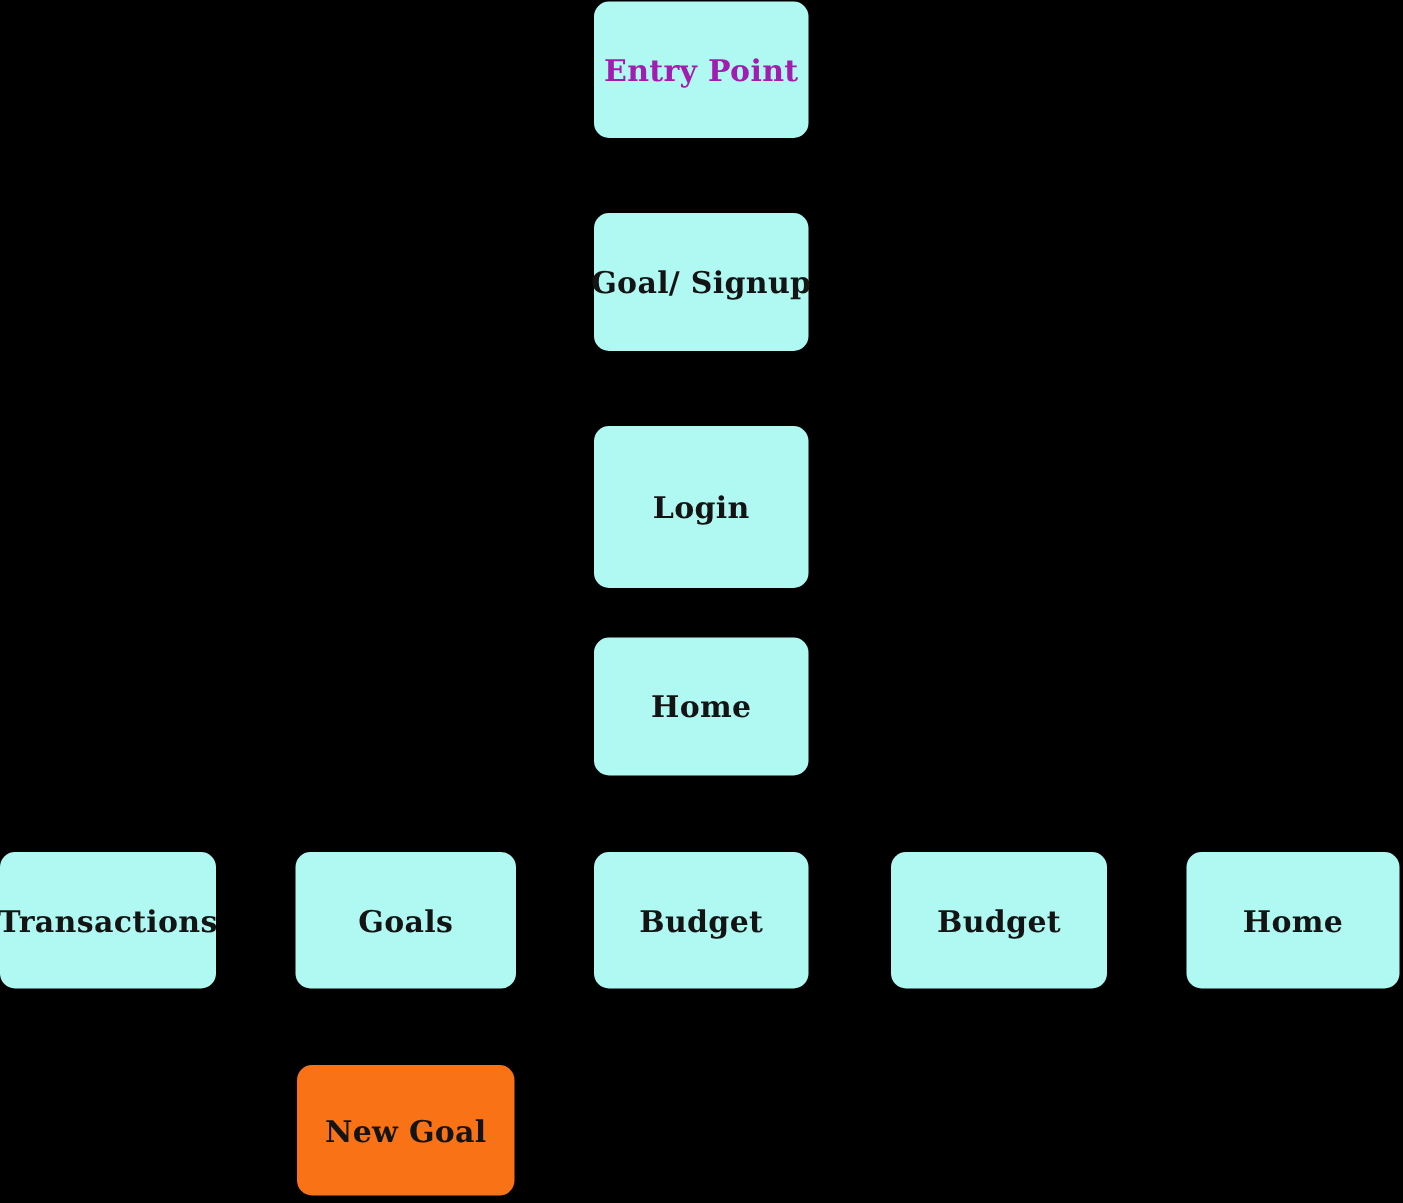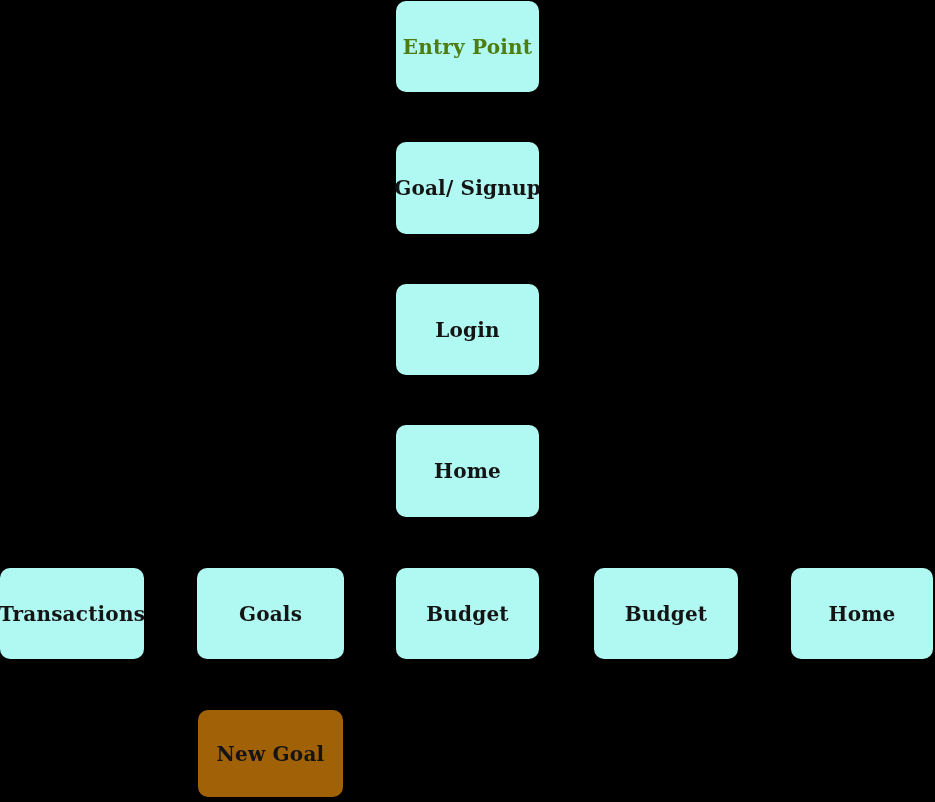--- a/index.html
+++ b/index.html
@@ -35,42 +35,42 @@
     line-height: 1.1;
     letter-spacing: 0.2px;
     white-space: nowrap;
   }
 </style>
 </head>
 <body>
 
 <div class="canvas" id="flowchart-canvas" style="background: rgb(0, 0, 0);">
     <div class="node" style="left: 396px; top: 1px; width: 143px; height: 91px; background: rgb(176, 249, 242); border-radius: 10px;">
-      <span class="node-label" style="color: #4d7c0f; text-align: center;">Entry Point</span>
+      <span class="node-label" style="color: #a21caf; text-align: center;">Entry Point</span>
     </div>
     <div class="node" style="left: 396px; top: 142px; width: 143px; height: 92px; background: rgb(176, 249, 242); border-radius: 10px;">
       <span class="node-label" style="color: rgb(20, 20, 20);">Goal/ Signup</span>
     </div>
-    <div class="node" style="left: 396px; top: 284px; width: 143px; height: 91px; background: rgb(176, 249, 242); border-radius: 10px;">
+    <div class="node" style="left: 396px; top: 284px; width: 143px; height: 108px; background: rgb(176, 249, 242); border-radius: 10px;">
       <span class="node-label" style="color: rgb(20, 20, 20);">Login</span>
     </div>
     <div class="node" style="left: 396px; top: 425px; width: 143px; height: 92px; background: rgb(176, 249, 242); border-radius: 10px;">
       <span class="node-label" style="color: rgb(20, 20, 20);">Home</span>
     </div>
     <div class="node" style="left: 0px; top: 568px; width: 144px; height: 91px; background: rgb(176, 249, 242); border-radius: 10px;">
       <span class="node-label" style="color: rgb(20, 20, 20);">Transactions</span>
     </div>
     <div class="node" style="left: 396px; top: 568px; width: 143px; height: 91px; background: rgb(176, 249, 242); border-radius: 10px;">
       <span class="node-label" style="color: rgb(20, 20, 20);">Budget</span>
     </div>
     <div class="node" style="left: 197px; top: 568px; width: 147px; height: 91px; background: rgb(176, 249, 242); border-radius: 10px;">
       <span class="node-label" style="color: rgb(20, 20, 20);">Goals</span>
     </div>
     <div class="node" style="left: 594px; top: 568px; width: 144px; height: 91px; background: rgb(176, 249, 242); border-radius: 10px;">
       <span class="node-label" style="color: rgb(20, 20, 20);">Budget</span>
     </div>
     <div class="node" style="left: 791px; top: 568px; width: 142px; height: 91px; background: rgb(176, 249, 242); border-radius: 10px;">
       <span class="node-label" style="color: rgb(20, 20, 20);">Home</span>
     </div>
-    <div class="node" style="left: 198px; top: 710px; width: 145px; height: 87px; background: #a16207; border-radius: 10px;">
+    <div class="node" style="left: 198px; top: 710px; width: 145px; height: 87px; background: #f97316; border-radius: 10px;">
       <span class="node-label" style="color: rgb(20, 20, 20);">New Goal</span>
     </div>
   </div>
 
 </body></html>

